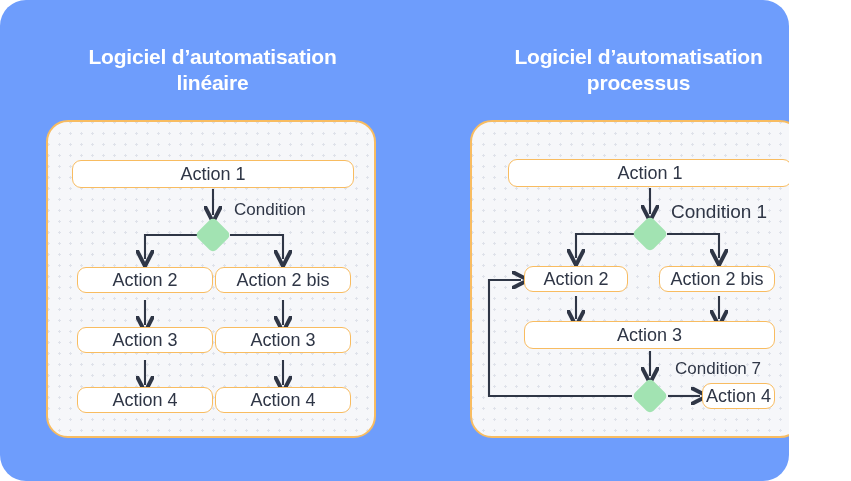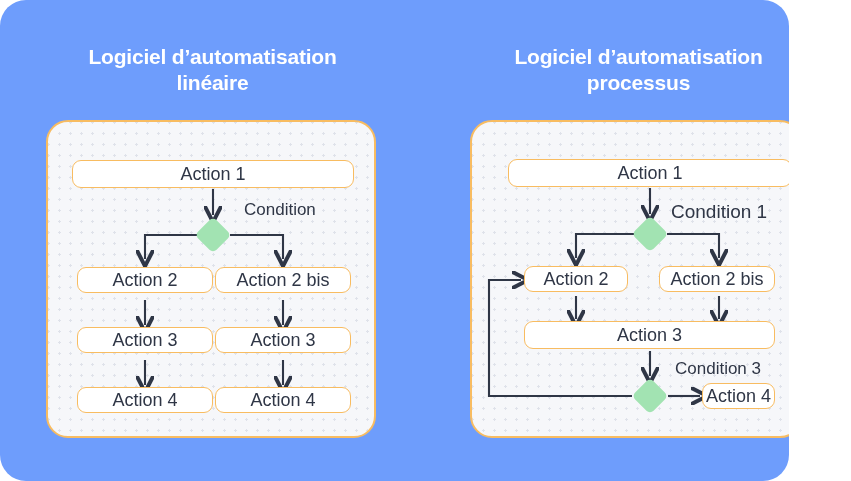--- a/index.html
+++ b/index.html
@@ -144,21 +144,21 @@
           <path d="M235,178 L235,203" marker-end="url(#ah-l)"></path>
           <path d="M235,238 L235,263" marker-end="url(#ah-l)"></path>
         </g>
       </svg>
 
       <div class="node" style="left:24px; top:38px; width:282px; height:28px;">
         <span>Action 1</span>
       </div>
 
       <div class="diamond" style="left:152px; top:100px; width:26px; height:26px;"></div>
-      <div class="cond-label" style="left:186px; top:79px;margin-left:10px;">Condition</div>
+      <div class="cond-label" style="left:186px; top:79px;">Condition</div>
 
       <div class="node" style="left:29px; top:145px; width:136px; height:26px;">
         <span>Action 2</span>
       </div>
       <div class="node" style="left:167px; top:145px; width:136px; height:26px;">
         <span>Action 2 bis</span>
       </div>
 
       <div class="node" style="left:29px; top:205px; width:136px; height:26px;">
         <span>Action 3</span>
@@ -222,21 +222,21 @@
       </div>
       <div class="node" style="left:187px; top:144px; width:116px; height:26px;">
         <span>Action 2 bis</span>
       </div>
 
       <div class="node" style="left:52px; top:199px; width:251px; height:28px;">
         <span>Action 3</span>
       </div>
 
       <div class="diamond" style="left:165px; top:261px; width:26px; height:26px;"></div>
-      <div class="cond-label" style="left:203px; top:238px;">Condition 3</div>
+      <div class="cond-label" style="left:203px; top:238px;">Condition 7</div>
 
       <div class="node" style="left:230px; top:261px; width:73px; height:26px;">
         <span>Action 4</span>
       </div>
 
     </div>
   </div>
 
 </div>
 

